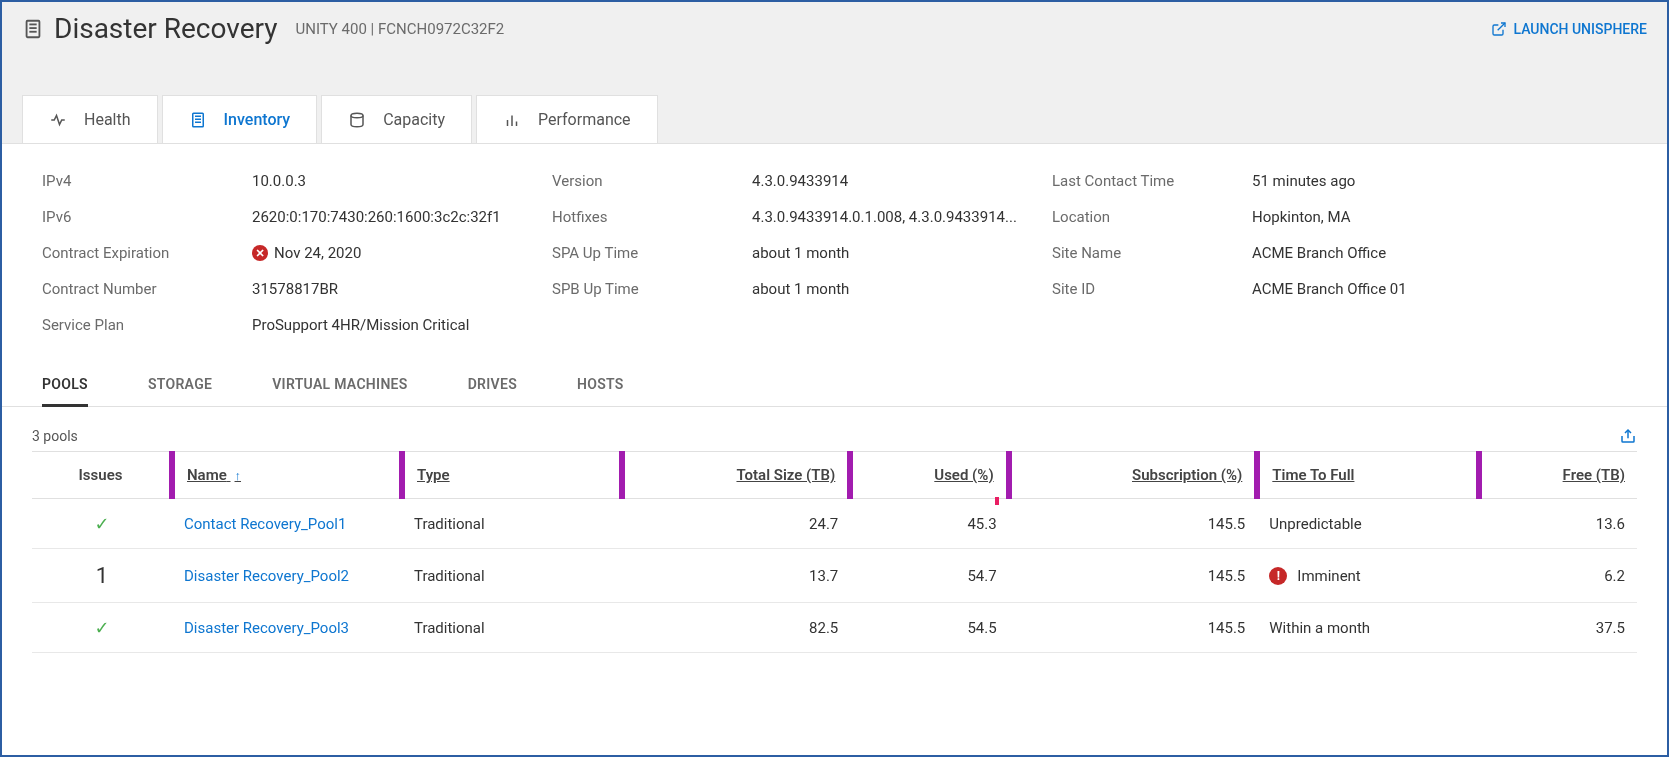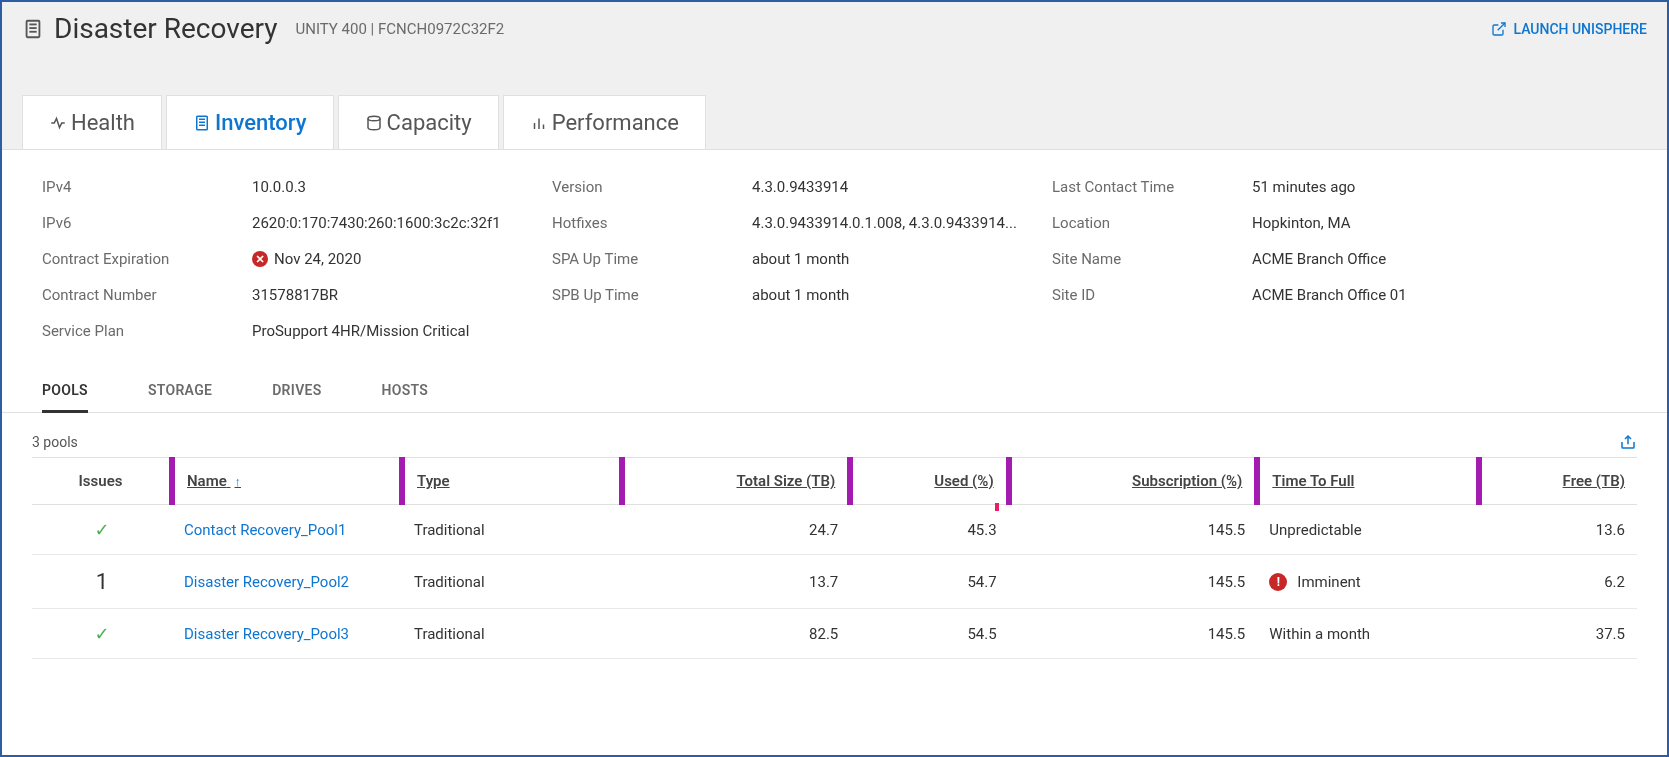--- a/index.html
+++ b/index.html
@@ -49,27 +49,27 @@
   .launch-link svg { width: 16px; height: 16px; }
   .tab-strip {
     display: flex;
     padding: 50px 20px 0 20px;
     background: #f0f0f0;
     gap: 4px;
   }
   .main-tab {
     display: flex;
     align-items: center;
-    gap: 4px;
+    gap: 17px;
     padding: 14px 26px;
     background: #fff;
     border: 1px solid #e0e0e0;
     border-bottom: none;
     color: #555;
-    font-size: 22px;
+    font-size: 16px;
     cursor: pointer;
   }
   .main-tab.active {
     color: #0e76d0;
     font-weight: 500;
     border-color: #e0e0e0;
   }
   .main-tab svg { width: 18px; height: 18px; }
   .content-panel {
     background: #fff;
@@ -267,20 +267,21 @@
       <div class="value">ProSupport 4HR/Mission Critical</div>
       <div></div>
         <div></div>
         <div></div>
         <div></div>
     </div>
 
     <div class="sub-tabs">
       <div class="sub-tab active">POOLS</div>
       <div class="sub-tab">STORAGE</div>
+      <div class="sub-tab">VIRTUAL MACHINES</div>
       <div class="sub-tab">DRIVES</div>
       <div class="sub-tab">HOSTS</div>
     </div>
 
     <div class="table-area">
       <div class="table-top">
         <span>3 pools</span>
         <div class="spacer"></div>
         <svg class="export-icon" viewBox="0 0 24 24" fill="none" stroke="currentColor" stroke-width="2">
           <path d="M4 12v7a1 1 0 0 0 1 1h14a1 1 0 0 0 1-1v-7"></path>

